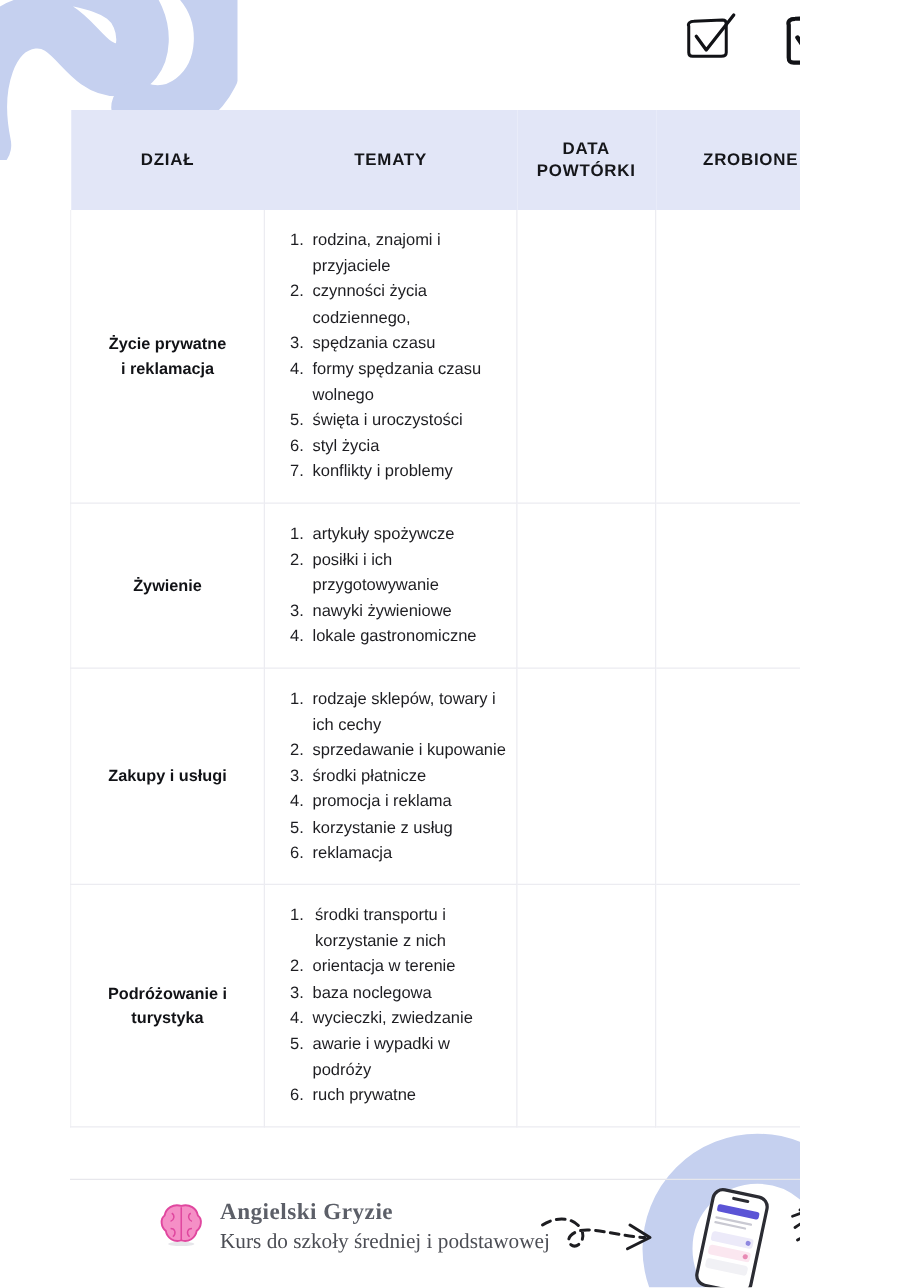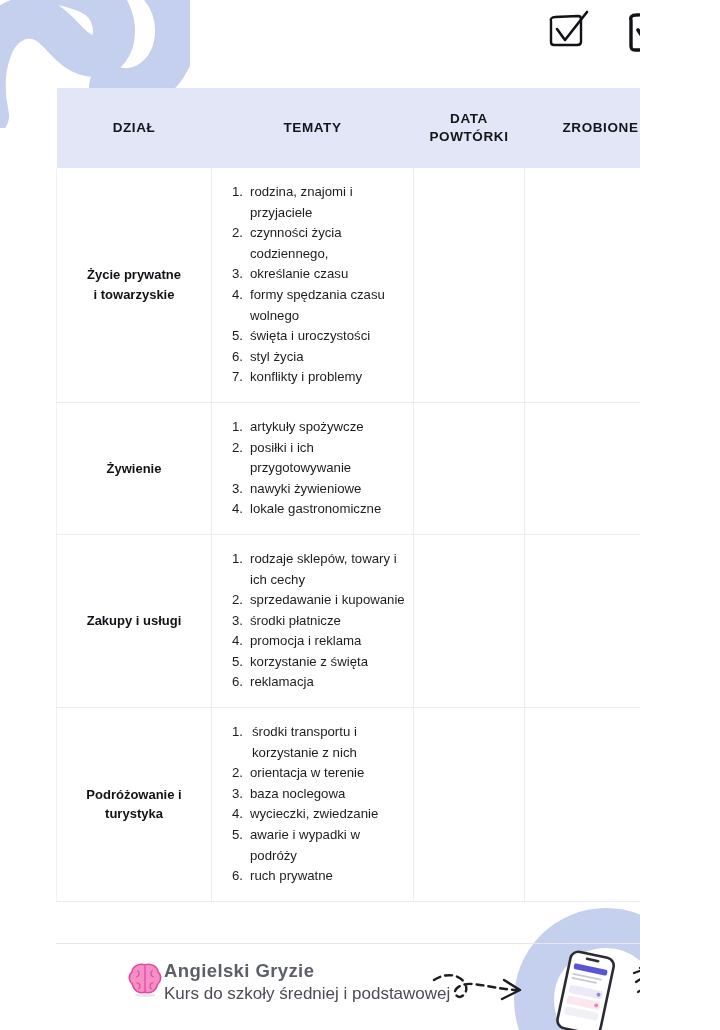--- a/index.html
+++ b/index.html
@@ -132,21 +132,23 @@
     top: 950px;
     width: 720px;
     height: 80px;
   }
 
   #brand {
     position: absolute;
     left: 126px;
     top: 10px;
     display: flex;
-    align-items: flex-start;
+    align-items: flex-end;
+    gap: 12px;
+    font-family: Liberation Serif, serif;
   }
   #brand-text { display: flex; flex-direction: column; gap: 2px; }
   #brand-name {
     font-size: 18.5px;
     font-weight: bold;
     color: #5c5f68;
     letter-spacing: 0.4px;
   }
   #brand-tagline {
     font-size: 17px;
@@ -207,26 +209,26 @@
           <th>TEMATY</th>
           <th>
             <span>DATA</span><br>
             <span>POWTÓRKI</span>
           </th>
           <th>ZROBIONE</th>
         </tr>
       </thead>
       <tbody id="table-body">
           <tr>
-            <td class="dzial-cell"><span>Życie prywatne</span><br><span>i towarzyskie</span></td>
+            <td class="dzial-cell"><span>Życie prywatne</span><br><span>i reklamacja</span></td>
             <td class="tematy-cell">
               <ol class="topics">
                 <li>rodzina, znajomi i przyjaciele</li>
                 <li>czynności życia codziennego,</li>
-                <li>określanie czasu</li>
+                <li>spędzania czasu</li>
                 <li>formy spędzania czasu wolnego</li>
                 <li>święta i uroczystości</li>
                 <li>styl życia</li>
                 <li>konflikty i problemy</li>
               </ol>
             </td>
             <td class="blank-cell"></td>
             <td class="blank-cell"></td>
           </tr>
           <tr>
@@ -243,21 +245,21 @@
             <td class="blank-cell"></td>
           </tr>
           <tr>
             <td class="dzial-cell"><span>Zakupy i usługi</span></td>
             <td class="tematy-cell">
               <ol class="topics">
                 <li>rodzaje sklepów, towary i ich cechy</li>
                 <li>sprzedawanie i kupowanie</li>
                 <li>środki płatnicze</li>
                 <li>promocja i reklama</li>
-                <li>korzystanie z święta</li>
+                <li>korzystanie z usług</li>
                 <li>reklamacja</li>
               </ol>
             </td>
             <td class="blank-cell"></td>
             <td class="blank-cell"></td>
           </tr>
           <tr>
             <td class="dzial-cell"><span>Podróżowanie i</span><br><span>turystyka</span></td>
             <td class="tematy-cell">
               <ol class="topics spaced">

